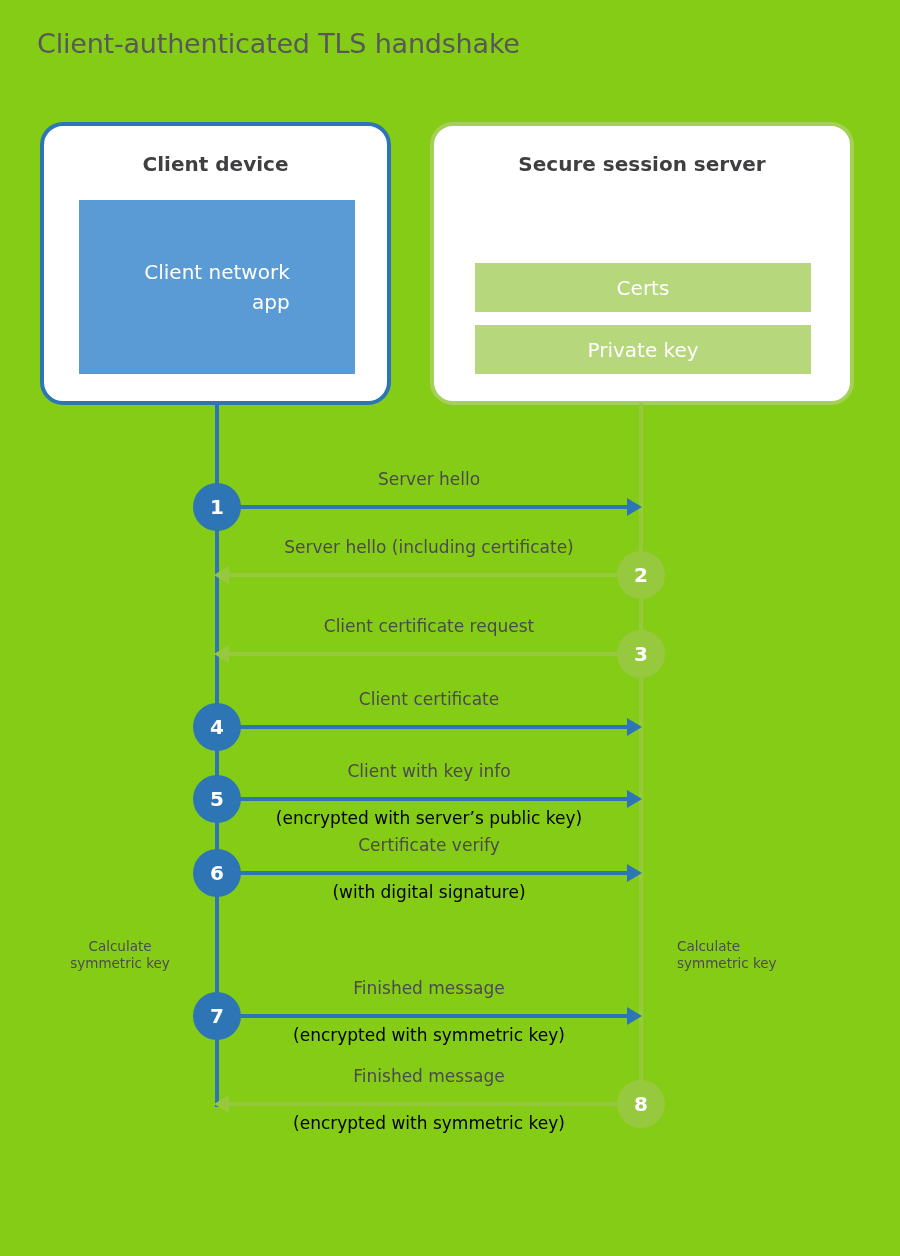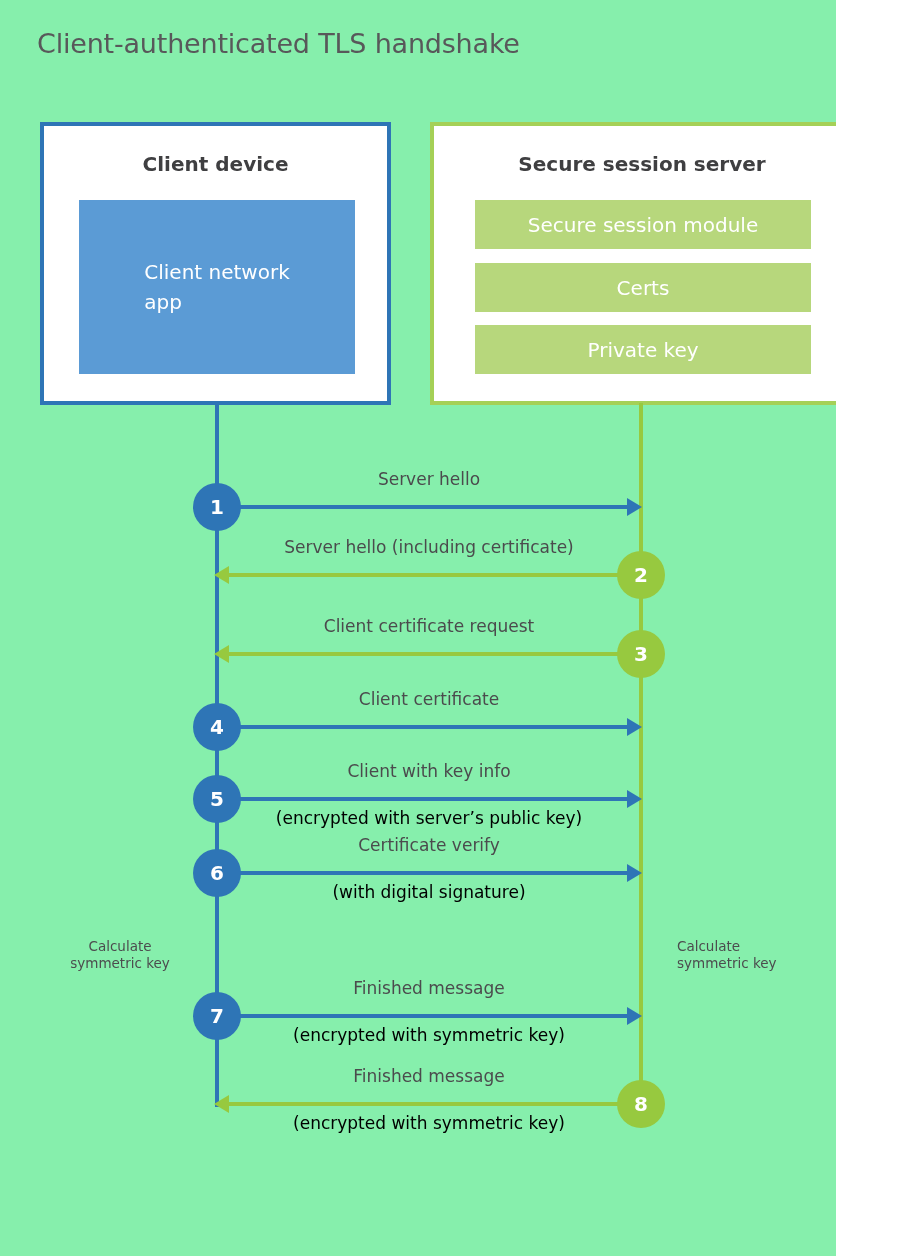--- a/index.html
+++ b/index.html
@@ -1,27 +1,27 @@
 <!DOCTYPE html>
 <html><head>
 <meta charset="utf-8">
 <style>
   html,body{margin:0;padding:0;background:#ffffff;}
   body{font-family:"DejaVu Sans","Liberation Sans",sans-serif;}
-  .stage{position:relative;width:836px;height:1256px;background:#86efac;overflow:hidden;}
+  .stage{position:relative;width:900px;height:1256px;background:#84cc16;overflow:hidden;}
 
   .page-title{position:absolute;left:37px;top:28px;font-size:27px;font-weight:400;color:#58585a;letter-spacing:-0.2px;}
 
   
-  .actor-box{position:absolute;top:122px;background:#fff;box-sizing:border-box;}
+  .actor-box{position:absolute;top:122px;background:#fff;box-sizing:border-box;border-radius:23px;}
   .client-box{left:40px;width:351px;height:283px;border:4px solid #2e75b6;}
   .server-box{left:430px;width:424px;height:283px;border:4px solid #a5d057;padding-left:28px;}
   .actor-title{position:absolute;left:0;right:0;top:26px;text-align:center;font-size:20px;font-weight:700;color:#3f3f41;}
   .client-module{position:absolute;left:35px;top:74px;width:276px;height:174px;background:#5b9bd5;
-    color:#fff;font-size:20px;display:flex;align-items:center;justify-content:center;text-align:left;white-space:pre-line;line-height:1.5;}
+    color:#fff;font-size:20px;display:flex;align-items:center;justify-content:center;text-align:right;white-space:pre-line;line-height:1.5;}
   .server-bar{position:absolute;left:41px;width:336px;height:49px;background:#b7d77c;
     color:#fff;font-size:20px;display:flex;align-items:center;justify-content:center;}
   .server-bar.b1{top:74px;}
   .server-bar.b2{top:137px;}
   .server-bar.b3{top:199px;}
 
   
   .lifeline{position:absolute;width:4px;}
   .client-line{left:215px;top:403px;height:704px;background:#2e75b6;}
   .server-line{left:639px;top:403px;height:701px;background:#97c93f;}
@@ -60,21 +60,20 @@
   <div class="page-title">Client-authenticated TLS handshake</div>
 
   <div class="actor-box client-box">
     <div class="actor-title">Client device</div>
     <div class="client-module">Client network
 app</div>
   </div>
 
   <div class="actor-box server-box">
     <div class="actor-title">Secure session server</div>
-    <div class="server-bar b1">Secure session module</div>
     <div class="server-bar b2">Certs</div>
     <div class="server-bar b3">Private key</div>
   </div>
 
   <div class="lifeline client-line"></div>
   <div class="lifeline server-line"></div>
 
   <div class="row r1 from-client">
     <div class="arrow-line"></div>
     <div class="arrow-head"></div>

